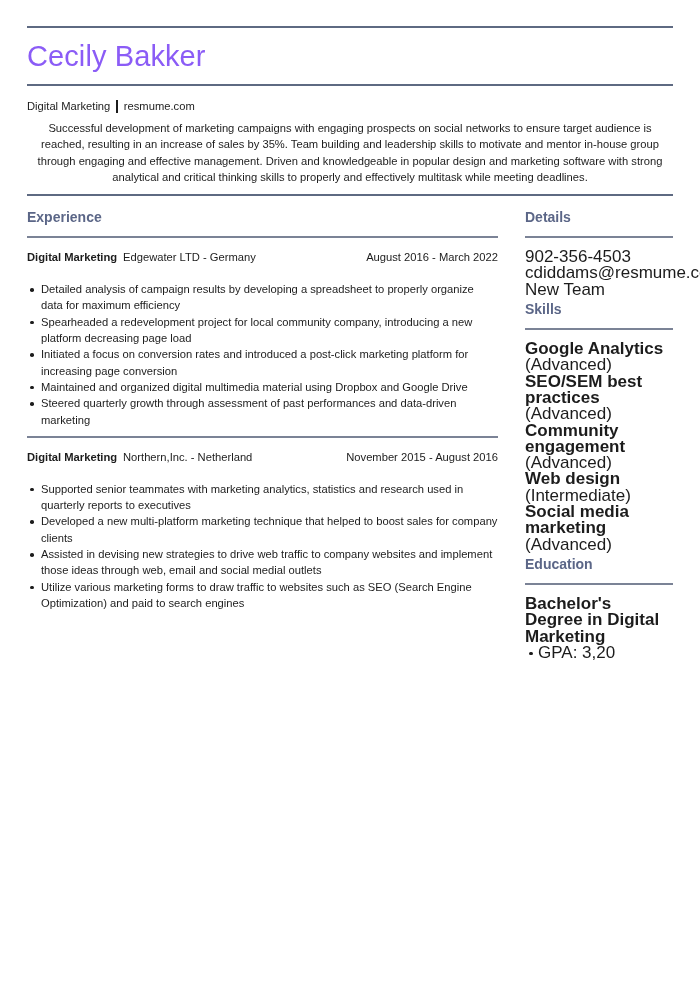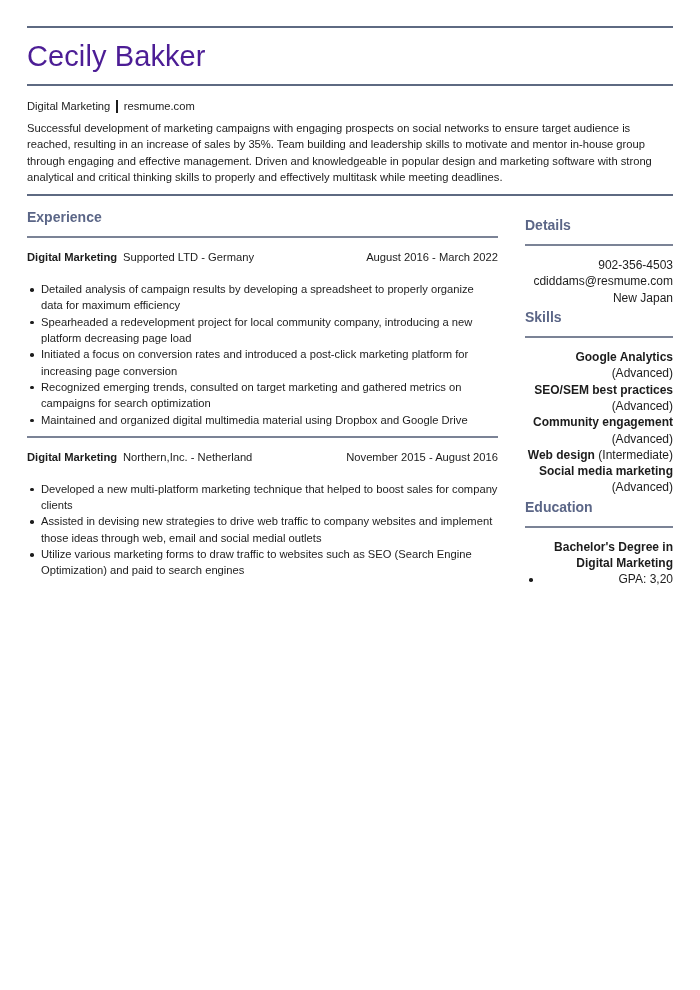--- a/index.html
+++ b/index.html
@@ -17,21 +17,21 @@
       height: 990px;
       padding: 0 27px;
     }
     .rule {
       height: 2px;
       background: #5e6a82;
     }
     .rule-top { margin-top: 26px; }
     .name {
       font-size: 29px;
-      color: #4c1d95;
+      color: #8b5cf6;
       font-weight: normal;
       line-height: 56px;
       letter-spacing: 0.1px;
     }
     .headline {
       margin-top: 12px;
       font-size: 11.2px;
       line-height: 16px;
       display: flex;
       align-items: center;
@@ -41,20 +41,21 @@
       width: 1.5px;
       height: 13px;
       background: #1c1c1c;
       margin: 0 6px;
     }
     .summary {
       margin-top: 6px;
       font-size: 11.2px;
       line-height: 16.3px;
       color: #1c1c1c;
+      text-align: center;
     }
     .rule-summary { margin-top: 9px; }
     .columns {
       display: flex;
       justify-content: space-between;
       margin-top: 10px;
       gap: 18px;
     }
     .col-main { width: 471px; }
     .col-side { width: 148px; }
@@ -98,27 +99,26 @@
       height: 3.5px;
       border-radius: 50%;
       background: #1c1c1c;
     }
     .job-rule {
       height: 2px;
       background: #7b8396;
       margin-top: 8px;
     }
     .side-block {
-      font-size: 12px;
+      font-size: 17px;
       line-height: 16.3px;
       margin-top: 11px;
-      text-align: right;
     }
     .side-section { }
-    .side-section:first-child { margin-top: 8px; }
+    .side-section:first-child { margin-top: 0; }
     .bold { font-weight: bold; }
     .skill { display: block; }
     .edu-bullets { list-style: none; }
     .edu-bullets li {
       position: relative;
       padding-left: 13px;
     }
     .edu-bullets li::before {
       content: "";
       position: absolute;
@@ -149,56 +149,57 @@
 
   <div class="columns">
 
     <div class="col-main">
       <h2 class="section-title">Experience</h2>
       <div class="section-rule"></div>
 
       <div>
         <div class="job-head">
           <span class="job-title">Digital Marketing</span>
-          <span class="job-company">Supported LTD - Germany</span>
+          <span class="job-company">Edgewater LTD - Germany</span>
           <span class="job-dates">August 2016 - March 2022</span>
         </div>
         <ul class="bullets">
           <li>Detailed analysis of campaign results by developing a spreadsheet to properly organize data for maximum efficiency</li>
           <li>Spearheaded a redevelopment project for local community company, introducing a new platform decreasing page load</li>
           <li>Initiated a focus on conversion rates and introduced a post-click marketing platform for increasing page conversion</li>
-          <li>Recognized emerging trends, consulted on target marketing and gathered metrics on campaigns for search optimization</li>
           <li>Maintained and organized digital multimedia material using Dropbox and Google Drive</li>
+          <li>Steered quarterly growth through assessment of past performances and data-driven marketing</li>
         </ul>
       </div>
 
       <div class="job-rule"></div>
 
       <div>
         <div class="job-head">
           <span class="job-title">Digital Marketing</span>
           <span class="job-company">Northern,Inc. - Netherland</span>
           <span class="job-dates">November 2015 - August 2016</span>
         </div>
         <ul class="bullets">
+          <li>Supported senior teammates with marketing analytics, statistics and research used in quarterly reports to executives</li>
           <li>Developed a new multi-platform marketing technique that helped to boost sales for company clients</li>
           <li>Assisted in devising new strategies to drive web traffic to company websites and implement those ideas through web, email and social medial outlets</li>
           <li>Utilize various marketing forms to draw traffic to websites such as SEO (Search Engine Optimization) and paid to search engines</li>
         </ul>
       </div>
     </div>
 
     <div class="col-side">
       <div class="side-section">
         <h2 class="section-title">Details</h2>
         <div class="section-rule"></div>
         <div class="side-block">
           <div>902-356-4503</div>
           <div>cdiddams@resmume.com</div>
-          <div>New Japan</div>
+          <div>New Team</div>
         </div>
       </div>
 
       <div class="side-section">
         <h2 class="section-title">Skills</h2>
         <div class="section-rule"></div>
         <div class="side-block">
           <div class="skill"><span class="bold">Google Analytics</span> <span>(Advanced)</span></div>
           <div class="skill"><span class="bold">SEO/SEM best practices</span> <span>(Advanced)</span></div>
           <div class="skill"><span class="bold">Community engagement</span> <span>(Advanced)</span></div>

